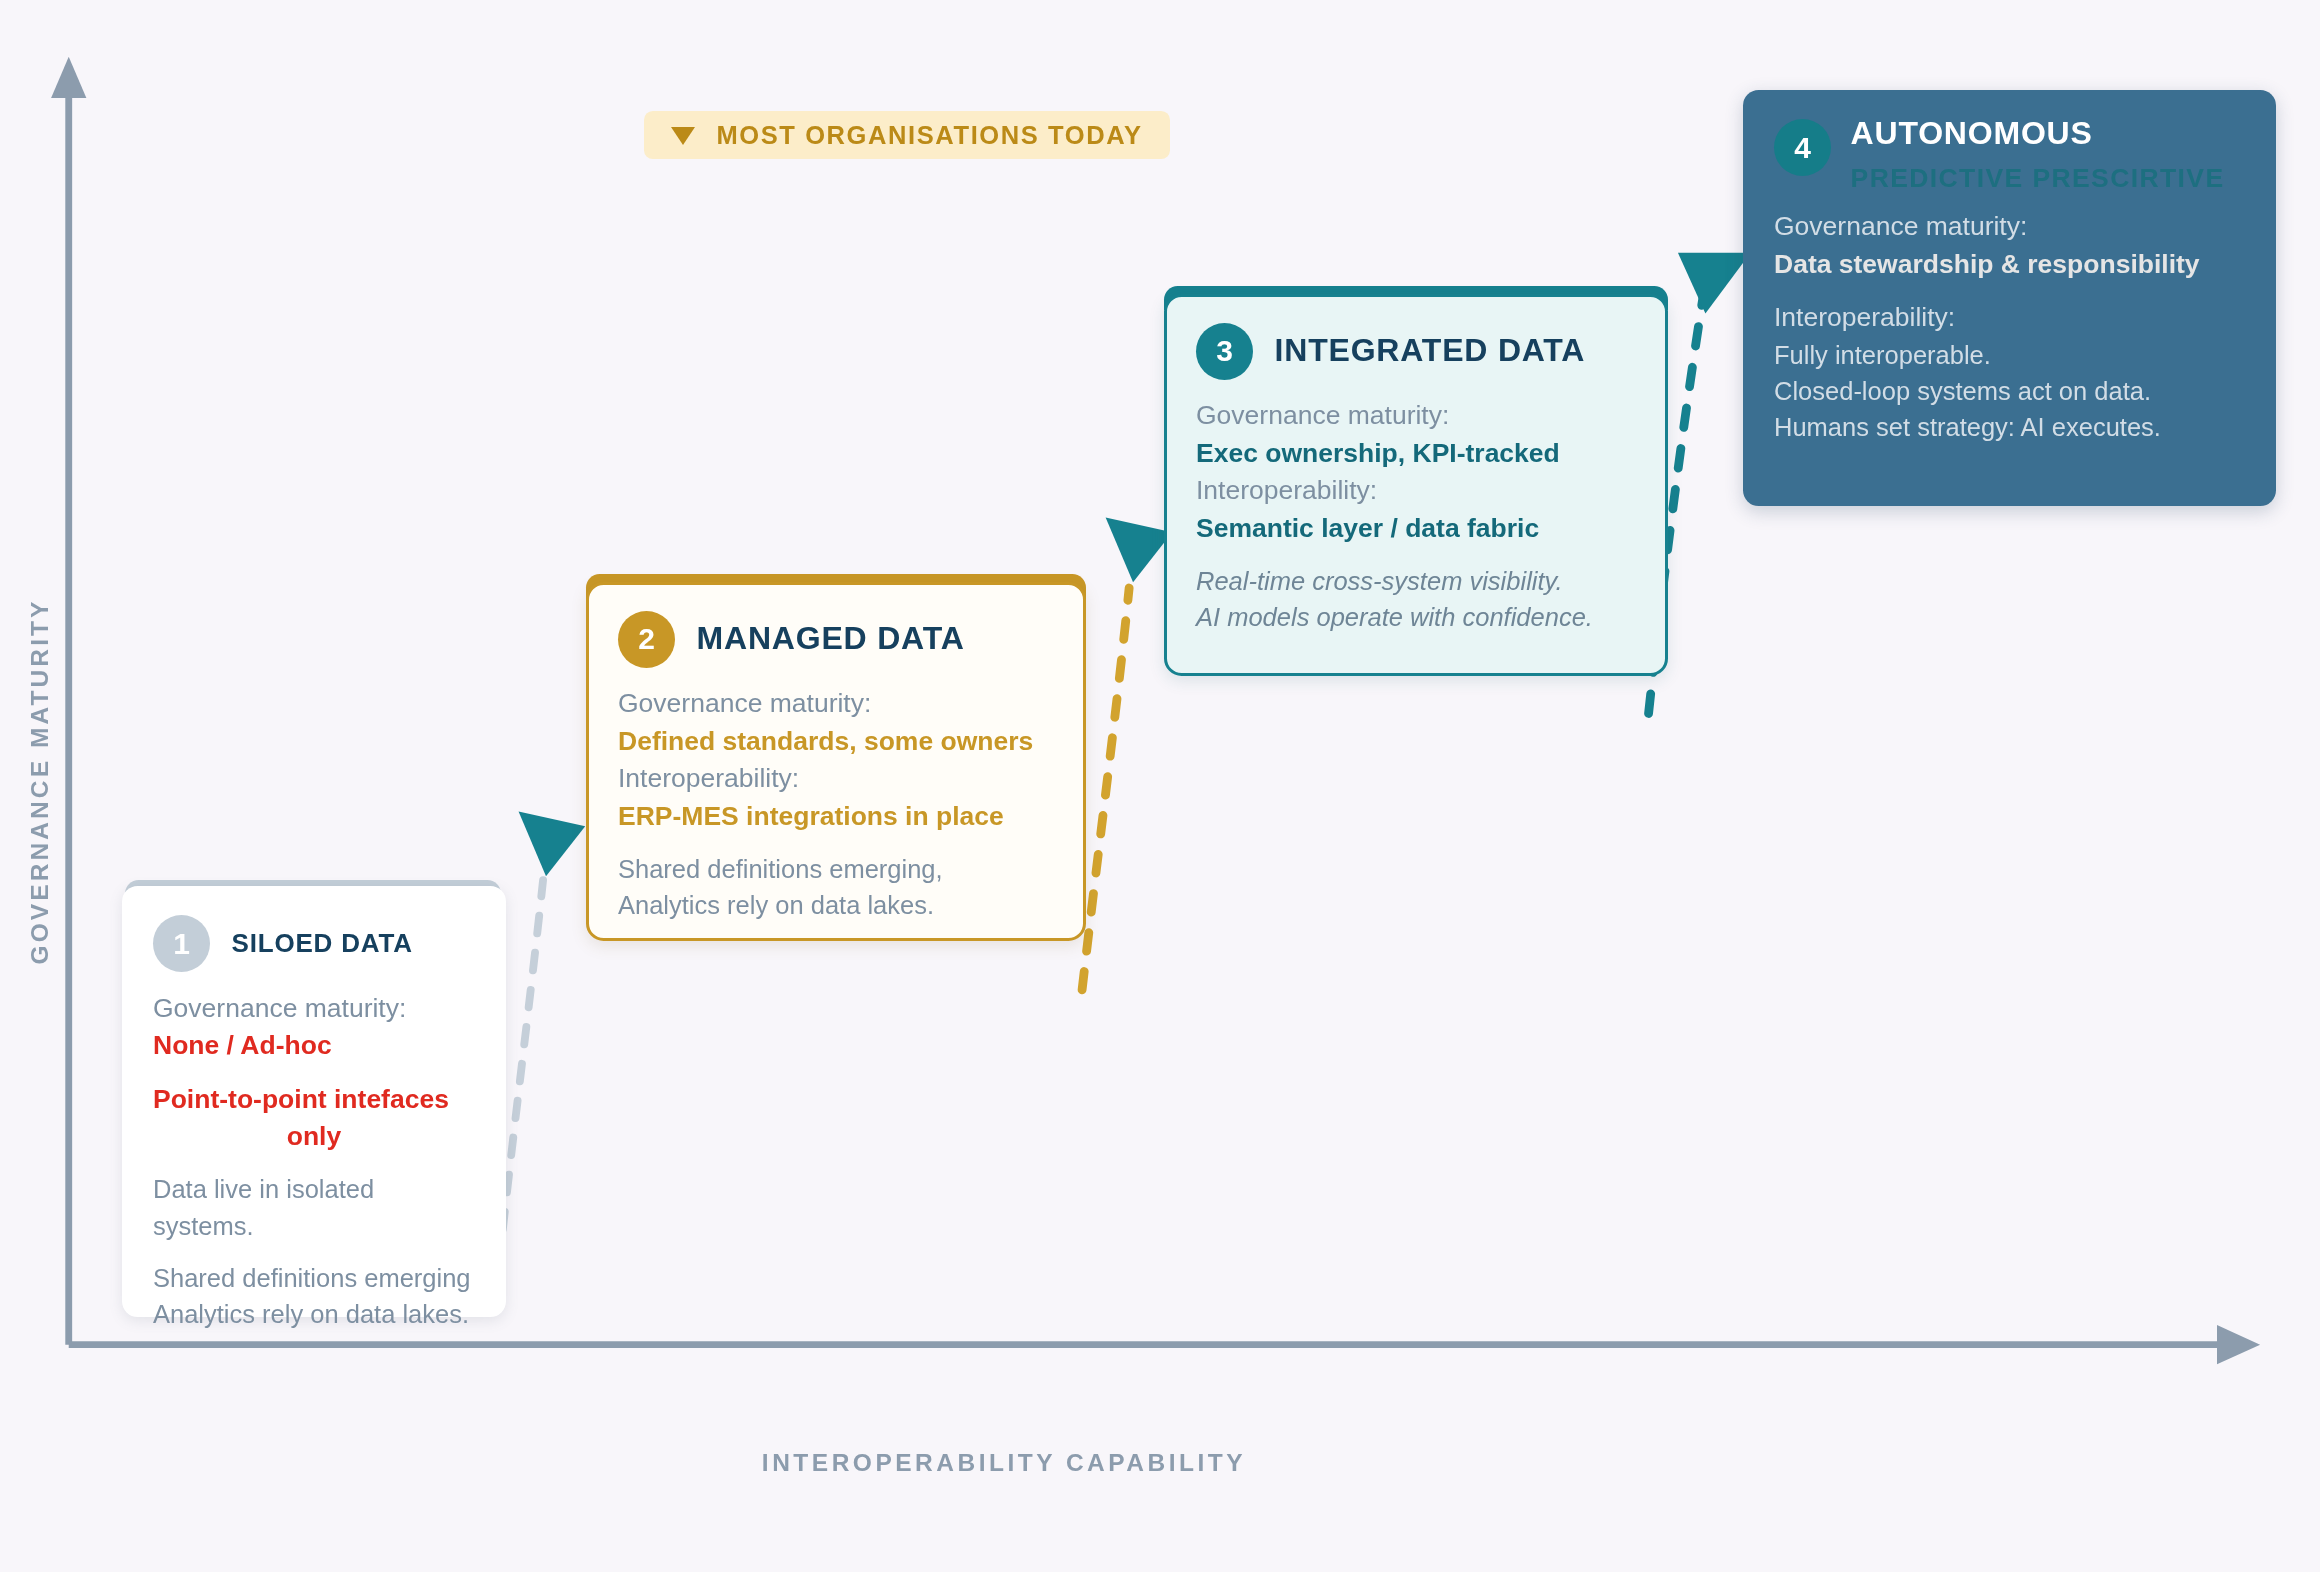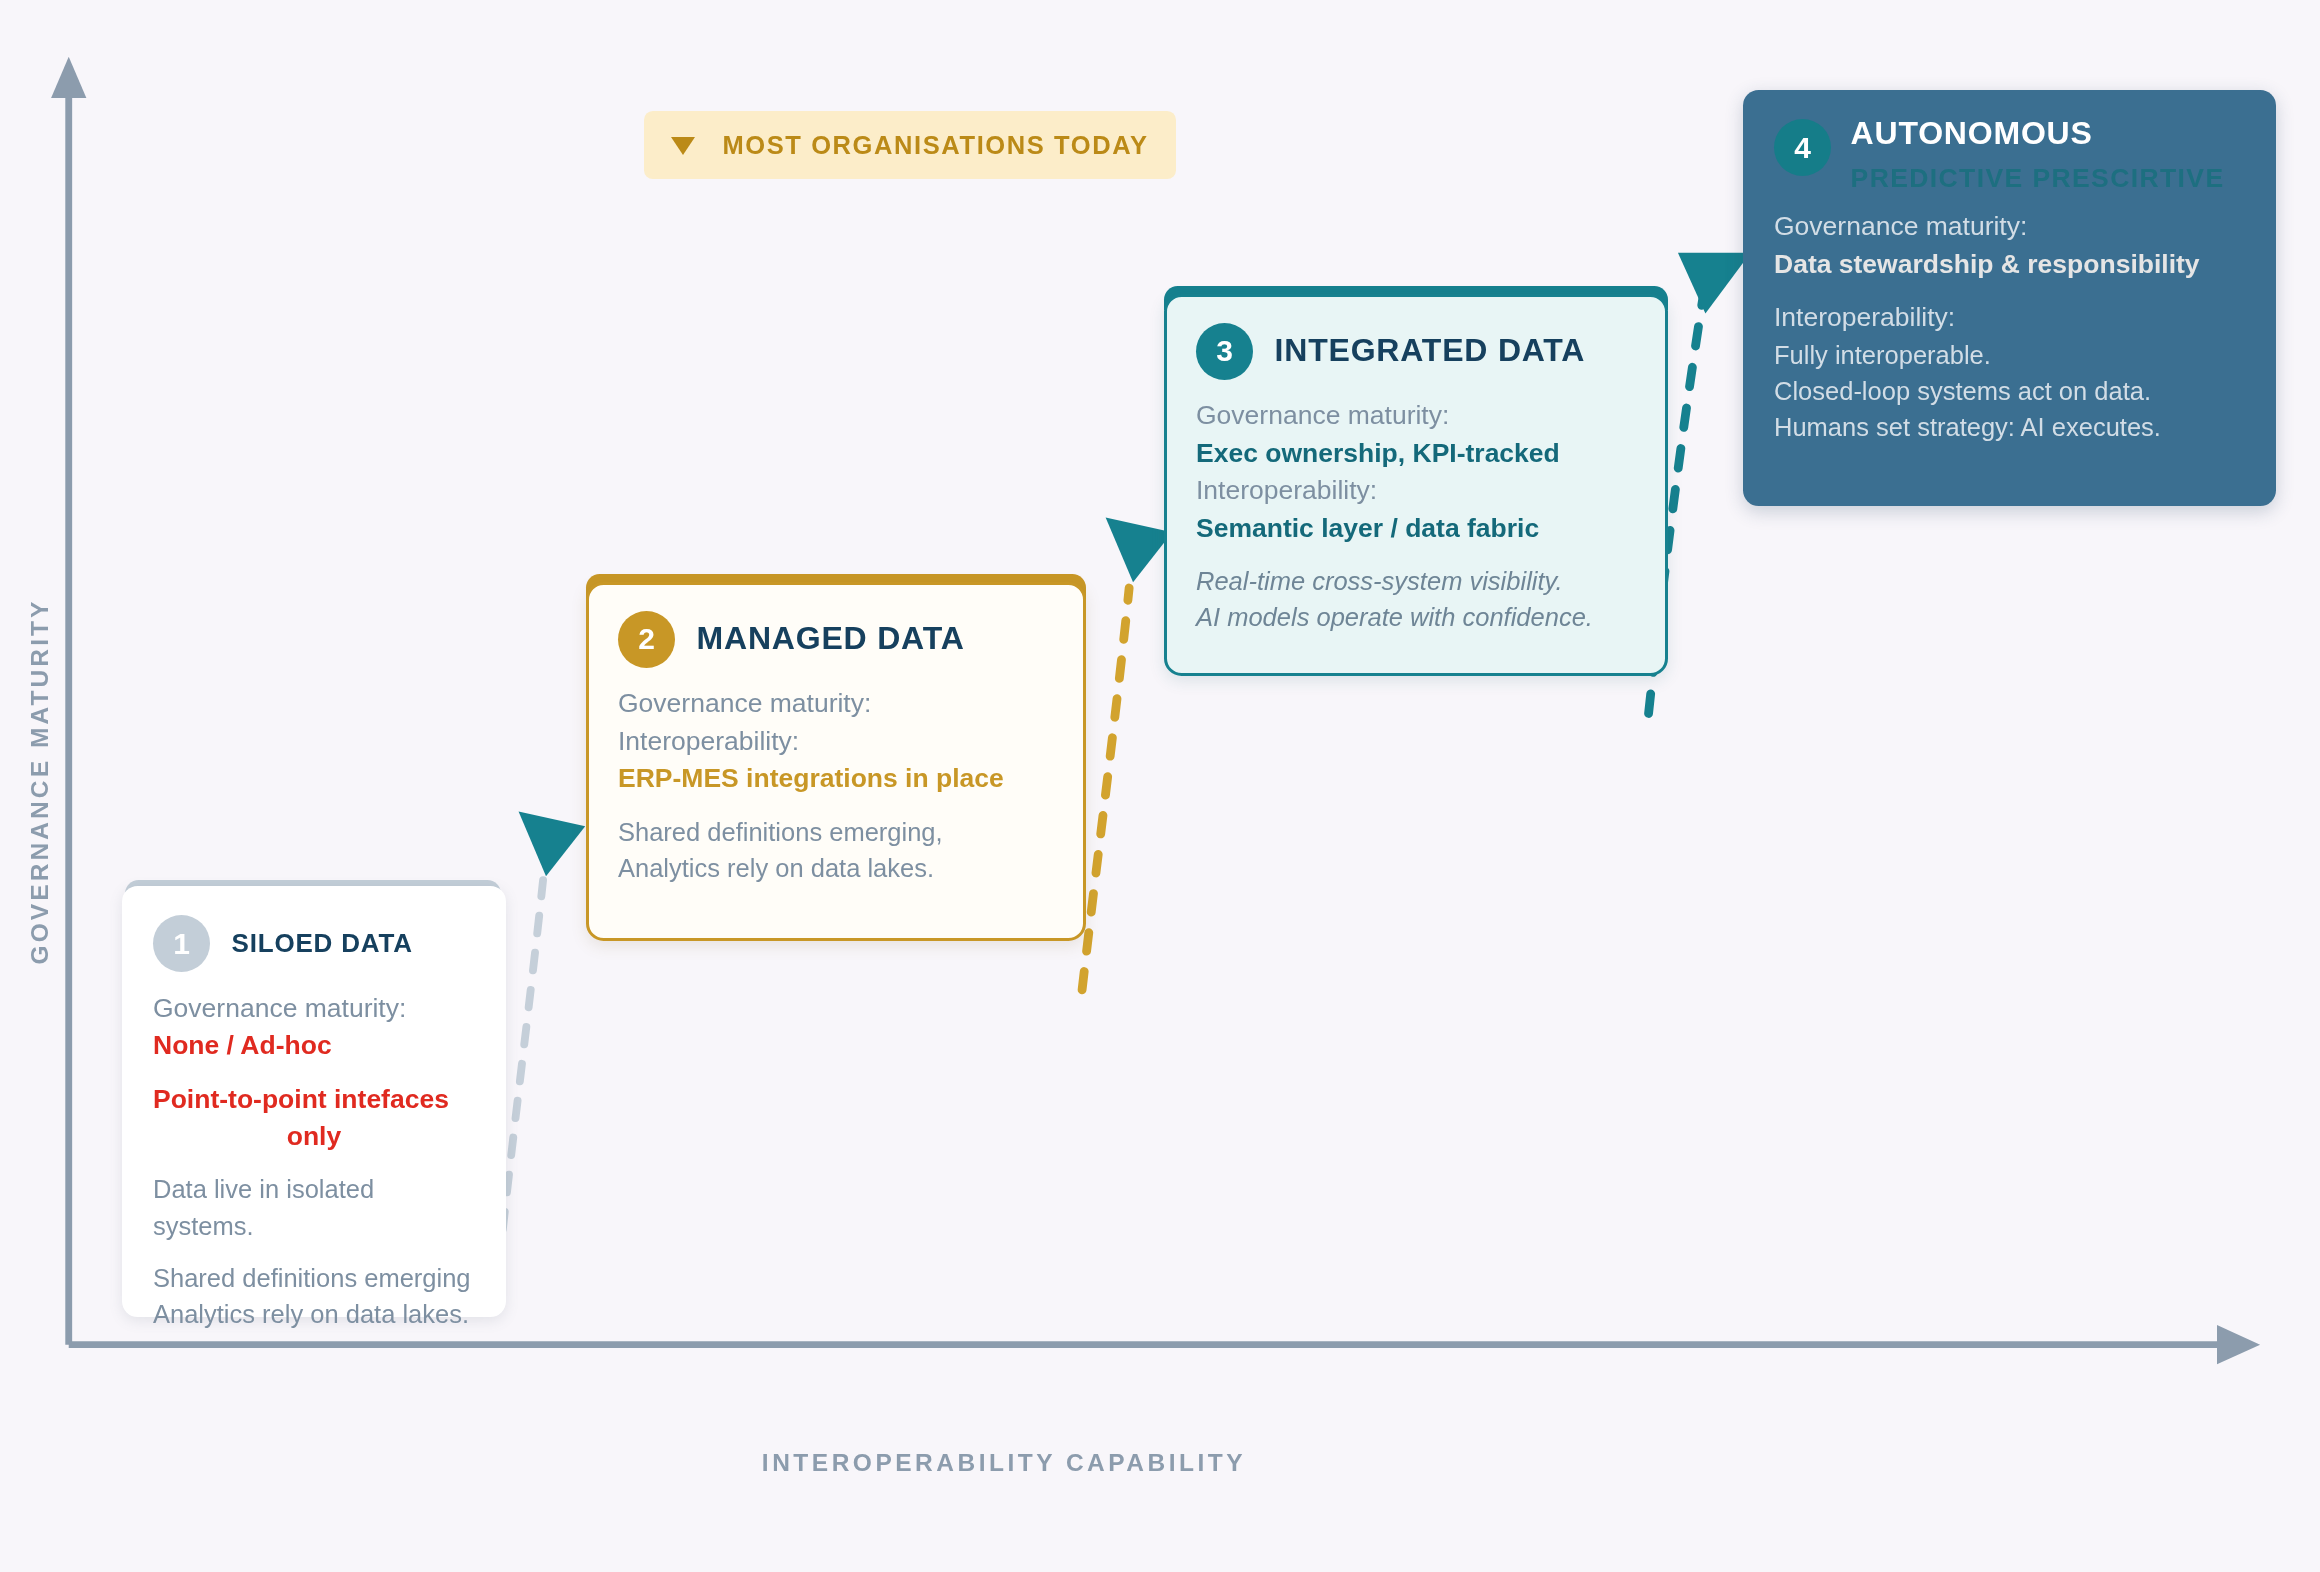--- a/index.html
+++ b/index.html
@@ -61,25 +61,25 @@
     width: 2008px;
     text-align: center;
     letter-spacing: 3.5px;
   }
 
   
   #today-badge {
     position: absolute;
     left: 644px;
     top: 111px;
-    height: 68px;
+    height: 48px;
     padding: 0 27.4px;
     display: flex;
     align-items: center;
-    gap: 27px;
+    gap: 21px;
     background: #fcedc9;
     border-radius: 8.8px;
     color: #bb8a17;
     font-weight: 700;
     font-size: 25.5px;
     letter-spacing: 1.6px;
     box-sizing: border-box;
   }
   #today-badge .tri {
     display: inline-block;
@@ -295,20 +295,21 @@
     <div class="note">Analytics rely on data lakes.</div>
   </div>
 
   <div id="card-2-topbar"></div>
   <div class="card" id="card-2">
     <div class="card-head">
       <div class="card-num">2</div>
       <div class="card-title">MANAGED DATA</div>
     </div>
     <div class="lbl">Governance maturity:</div>
+    <div class="val">Defined standards, some owners</div>
     <div class="lbl">Interoperability:</div>
     <div class="val">ERP-MES integrations in place</div>
     <div class="gap"></div>
     <div class="note">Shared definitions emerging,</div>
     <div class="note">Analytics rely on data lakes.</div>
   </div>
 
   <div id="card-3-topbar"></div>
   <div class="card" id="card-3">
     <div class="card-head">

